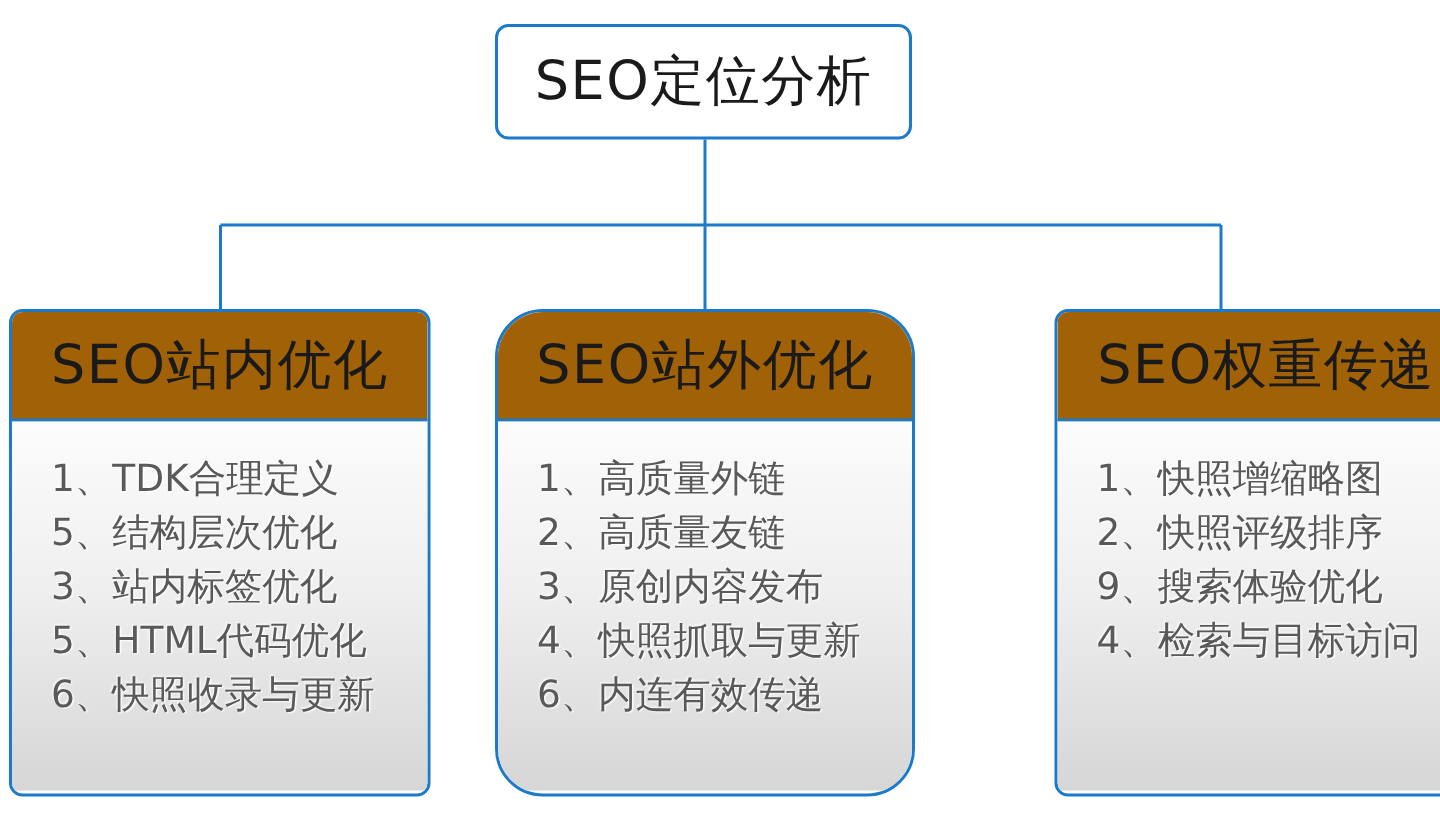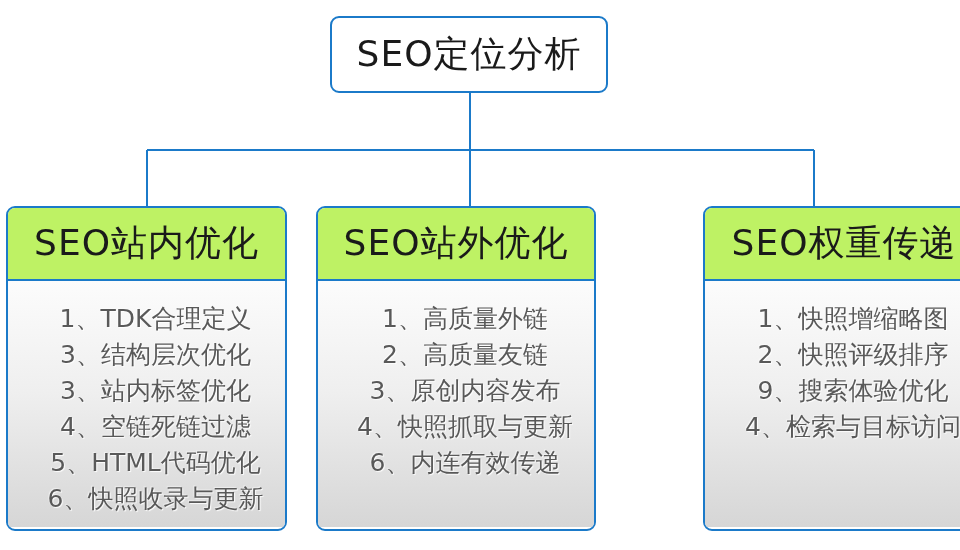--- a/index.html
+++ b/index.html
@@ -32,37 +32,36 @@
     white-space:nowrap;
   }
   .column{
     position:absolute; top:206px; height:325px;
     border:2px solid var(--accent);
     border-radius:9px;
     background:#ffffff;
     overflow:hidden;
   }
   .col-onsite { left:6px;   width:281px; }
-  .col-offsite{ left:316px; width:280px; }
+  .col-offsite{ left:330px; width:280px;border-radius:32px; }
   .col-weight { left:703px; width:282px; }
   .col-header{
     height:73px;
     display:flex; align-items:center; justify-content:center;
     font-size:36px; color:var(--header-text);
     letter-spacing:1px;
     border-bottom:2px solid var(--accent);
-    background:#bef264;
+    background:#a16207;
     white-space:nowrap;
   }
   .col-list{
     margin:0; padding:20px 8px 0 26px;
     list-style:none;
     height:246px;
     background:linear-gradient(180deg,#fcfcfc 0%,#efefef 45%,#d6d6d6 100%);
-    text-align:center;
   }
   .col-list li{
     font-size:25px;
     line-height:36px;
     color:var(--list-text);
     white-space:nowrap;
     text-shadow:1px 1px 1px rgba(255,255,255,0.95), -1px -1px 1px rgba(255,255,255,0.55);
   }
 </style>
 </head>
@@ -81,23 +80,22 @@
   <div class="node-root">
     <span>SEO定位分析</span>
   </div>
 
   <div class="column col-onsite">
     <div class="col-header">
       <span>SEO站内优化</span>
     </div>
     <ul class="col-list">
       <li>1、TDK合理定义</li>
-      <li>3、结构层次优化</li>
+      <li>5、结构层次优化</li>
       <li>3、站内标签优化</li>
-      <li>4、空链死链过滤</li>
       <li>5、HTML代码优化</li>
       <li>6、快照收录与更新</li>
     </ul>
   </div>
 
   <div class="column col-offsite">
     <div class="col-header">
       <span>SEO站外优化</span>
     </div>
     <ul class="col-list">

